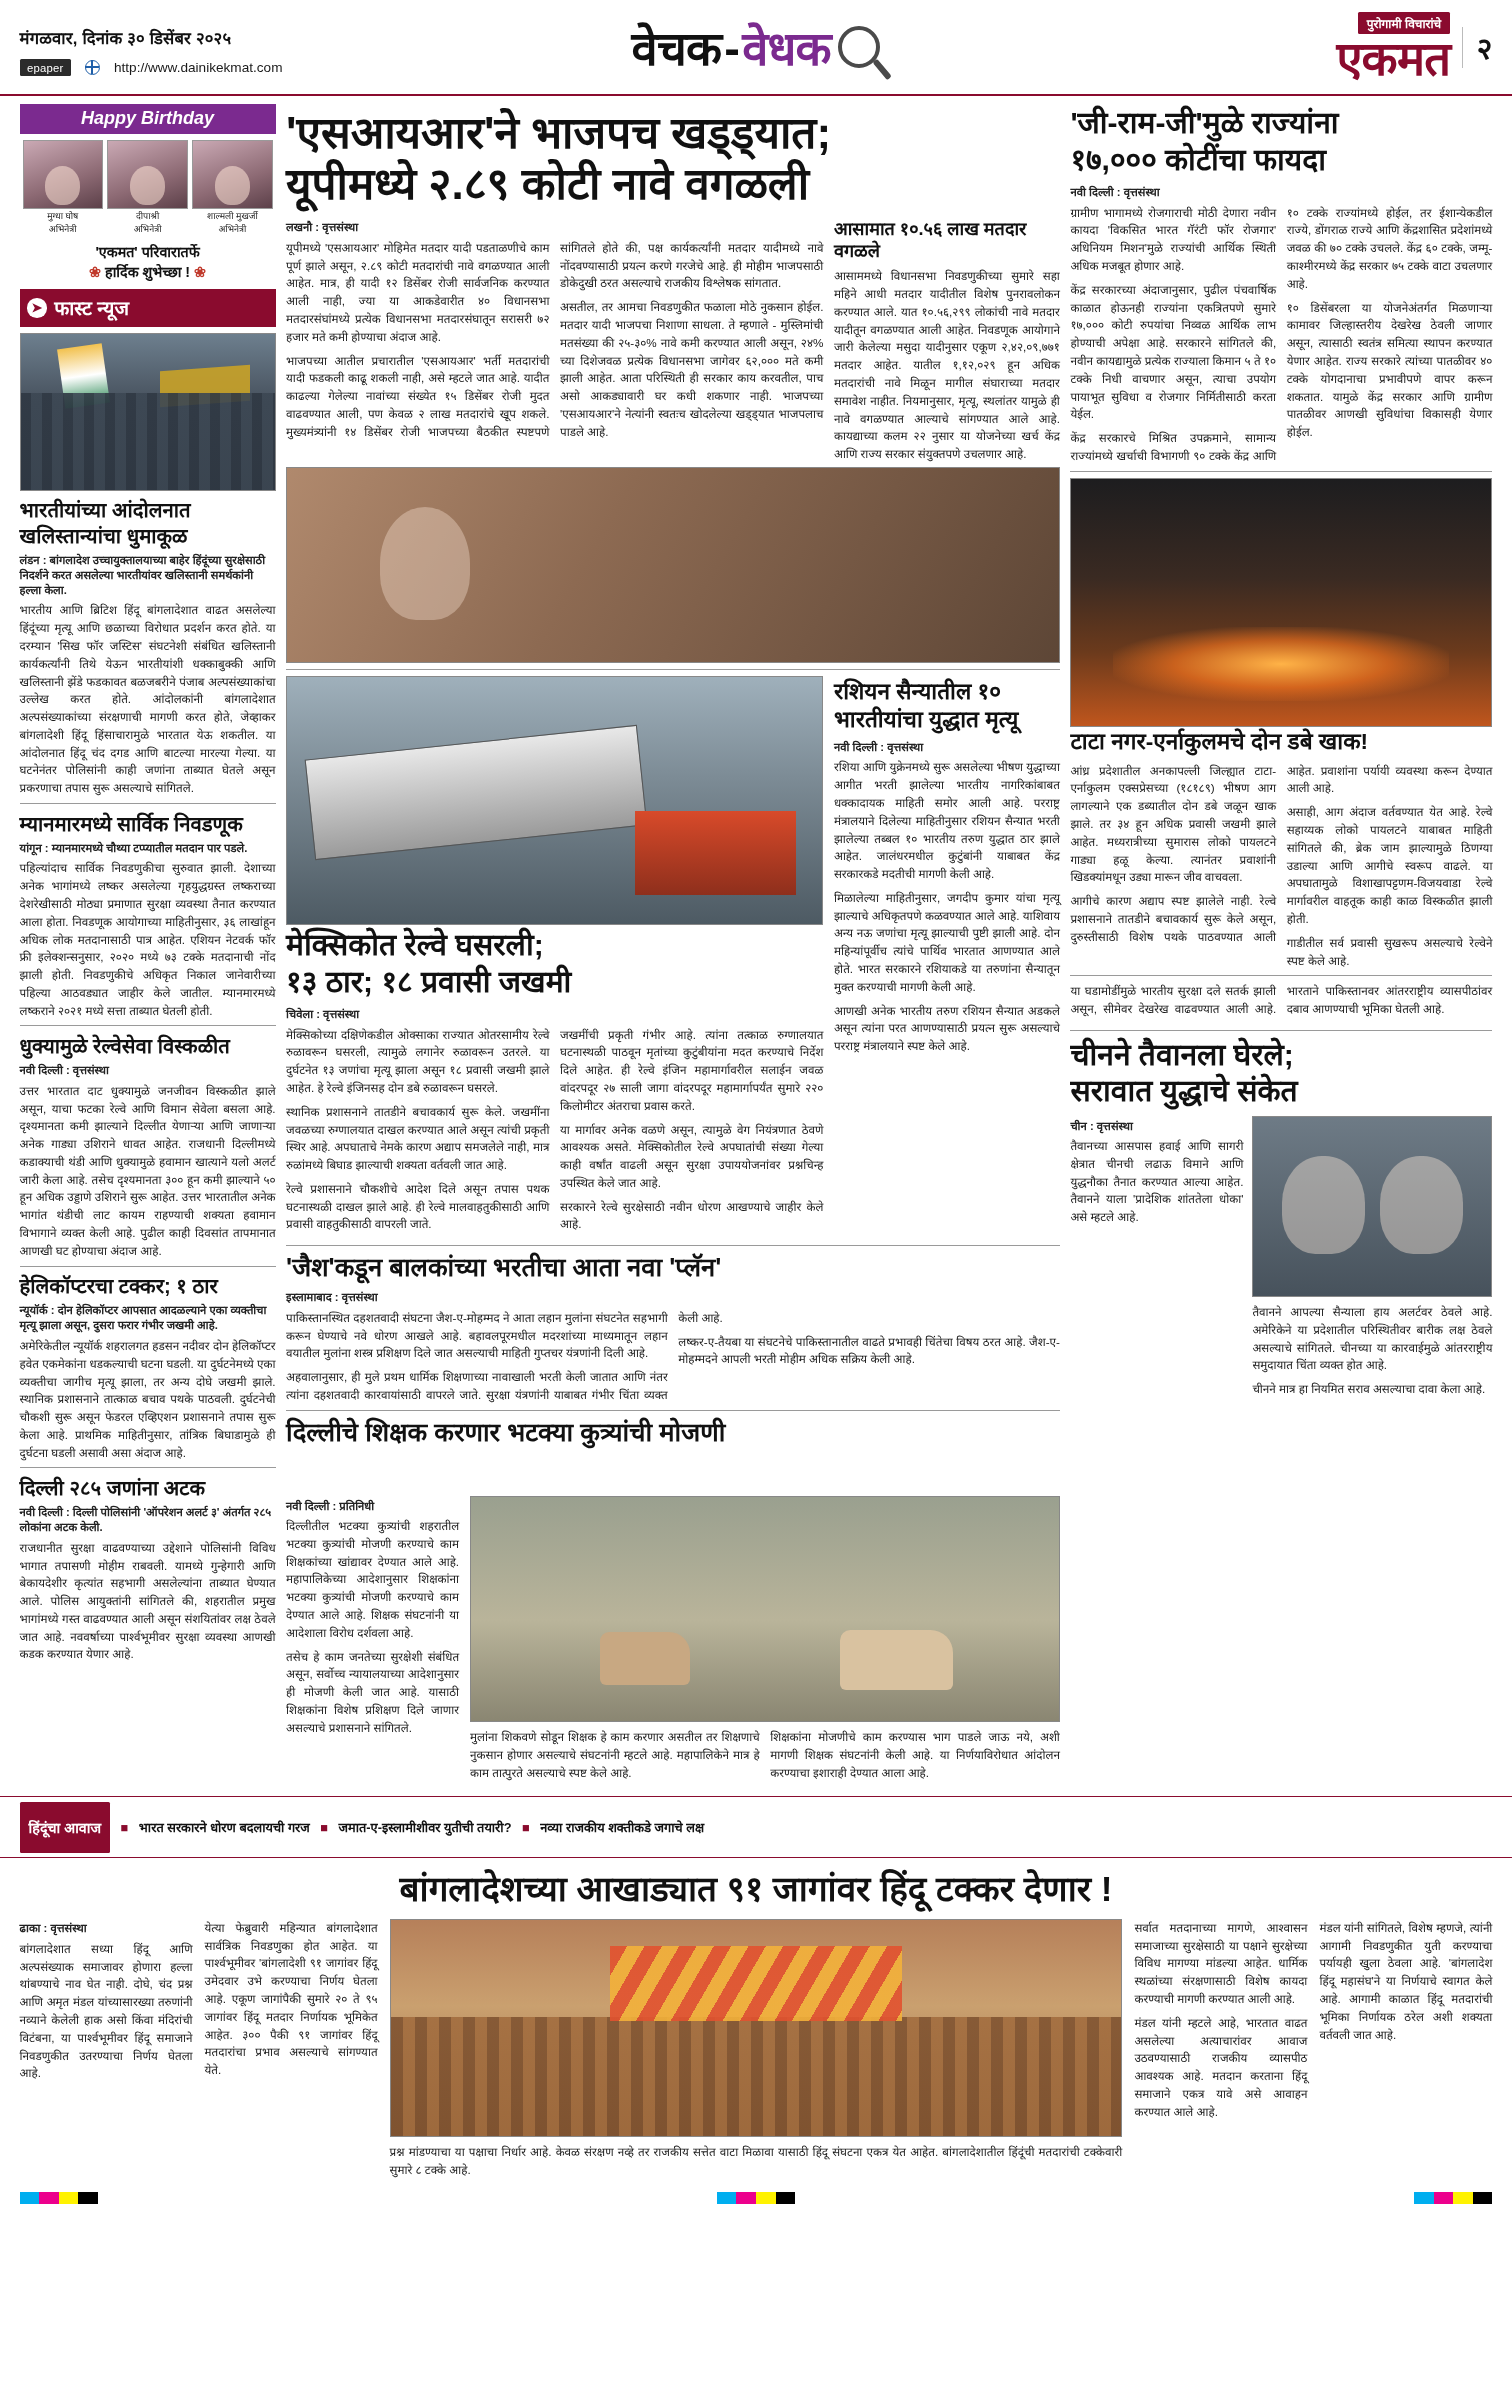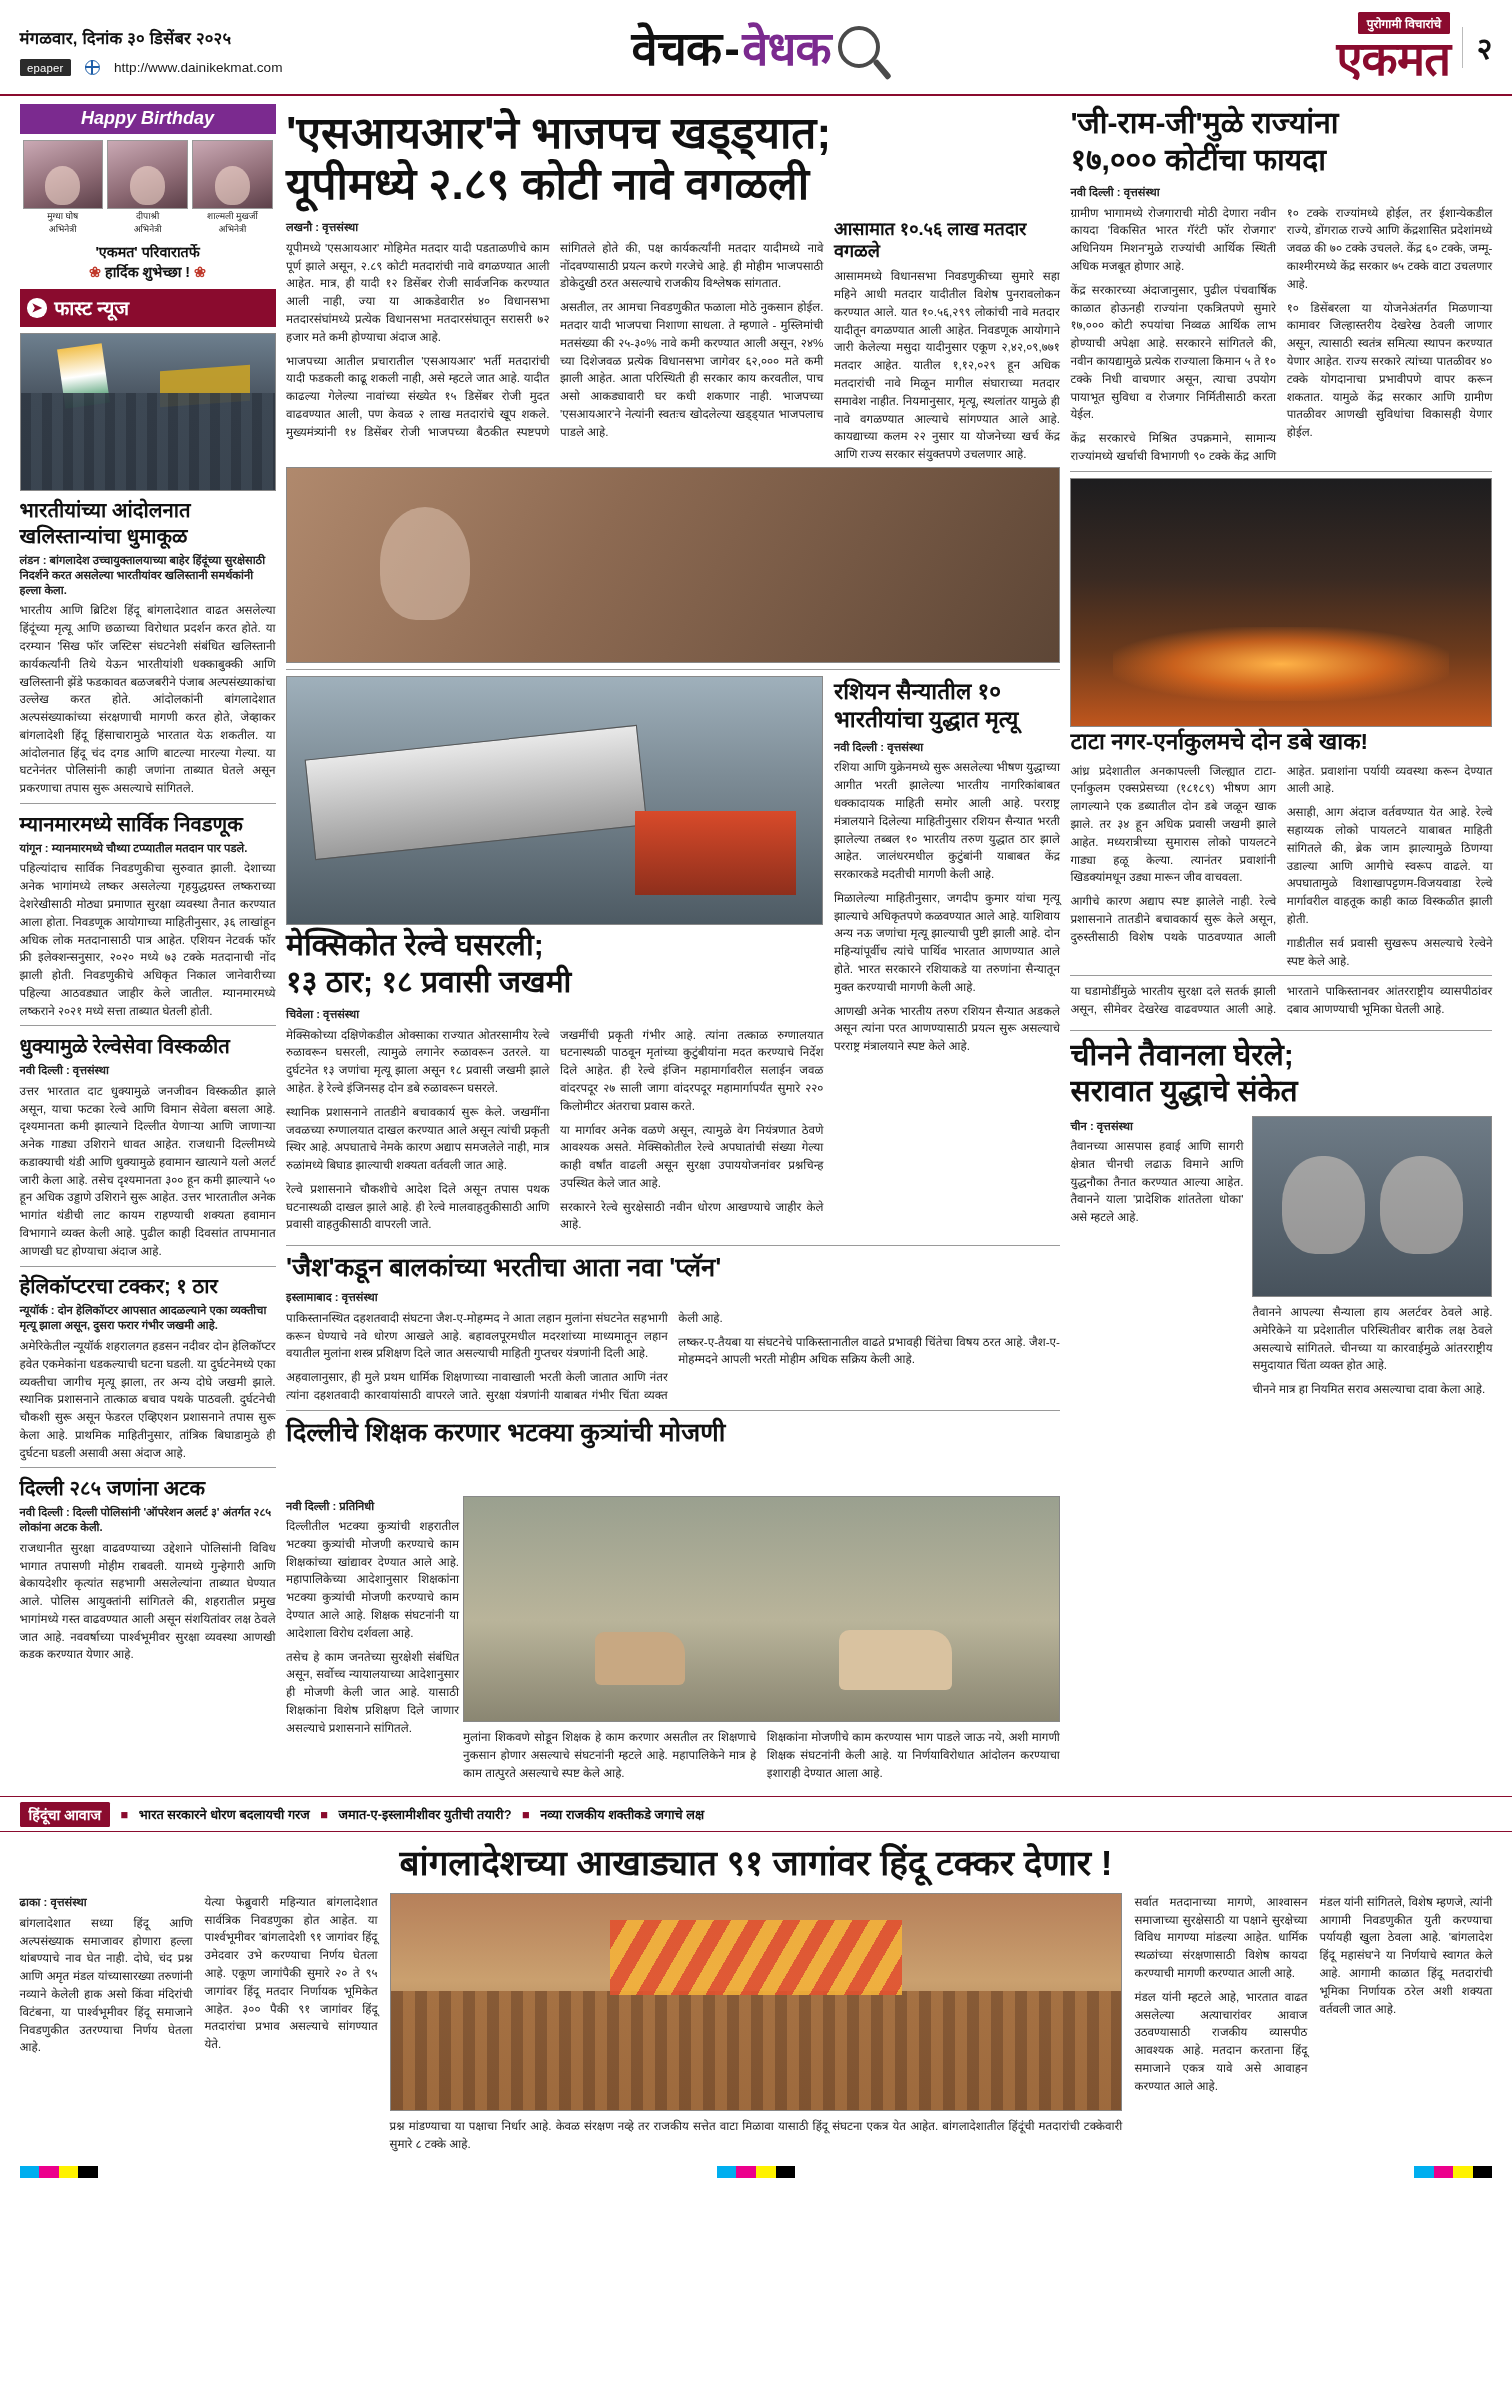--- a/index.html
+++ b/index.html
@@ -298,21 +298,21 @@
   }
 
   
   .strip {
     display:flex; align-items:center; gap: 10.5px;
     border-top: 1.5px solid #8a0b2e; border-bottom: 1.5px solid #8a0b2e;
     padding: 4.5px 19.6px; margin: 9px 0 4.5px;
     font-size: 12.8px; font-weight: 700;
   }
   .strip .tag {
-    background:#8a0b2e; color:#fff; padding: 3px 9px; font-size: 14.3px; border-radius:1.5px;
+    background:#8a0b2e; color:#fff; padding: 16px 9px; font-size: 14.3px; border-radius:1.5px;
   }
   .strip .dot { color:#8a0b2e; font-weight: 900; }
 
   .bigband-head {
     text-align:center; font-size: 35px; font-weight: 800; margin: 6px 0 7.5px;
   }
 
   .bottom-section { padding: 0 19.6px; }
 
   
@@ -484,21 +484,21 @@
       <div class="byline">इस्लामाबाद : वृत्तसंस्था</div>
       <div class="body cols2">
         <p>पाकिस्तानस्थित दहशतवादी संघटना जैश-ए-मोहम्मद ने आता लहान मुलांना संघटनेत सहभागी करून घेण्याचे नवे धोरण आखले आहे. बहावलपूरमधील मदरशांच्या माध्यमातून लहान वयातील मुलांना शस्त्र प्रशिक्षण दिले जात असल्याची माहिती गुप्तचर यंत्रणांनी दिली आहे.</p>
         <p>अहवालानुसार, ही मुले प्रथम धार्मिक शिक्षणाच्या नावाखाली भरती केली जातात आणि नंतर त्यांना दहशतवादी कारवायांसाठी वापरले जाते. सुरक्षा यंत्रणांनी याबाबत गंभीर चिंता व्यक्त केली आहे.</p>
         <p>लष्कर-ए-तैयबा या संघटनेचे पाकिस्तानातील वाढते प्रभावही चिंतेचा विषय ठरत आहे. जैश-ए-मोहम्मदने आपली भरती मोहीम अधिक सक्रिय केली आहे.</p>
       </div>
 
       <hr class="rule">
 
       <h2 class="headline-2" style="font-size:25.6px;">दिल्लीचे शिक्षक करणार भटक्या कुत्र्यांची मोजणी</h2>
-      <div style="display:flex; gap:4px;margin-top:48px;">
+      <div style="display:flex; gap:11px;margin-top:48px;">
         <div style="width:173px;">
           <div class="byline">नवी दिल्ली : प्रतिनिधी</div>
           <div class="body">
             <p>दिल्लीतील भटक्या कुत्र्यांची शहरातील भटक्या कुत्र्यांची मोजणी करण्याचे काम शिक्षकांच्या खांद्यावर देण्यात आले आहे. महापालिकेच्या आदेशानुसार शिक्षकांना भटक्या कुत्र्यांची मोजणी करण्याचे काम देण्यात आले आहे. शिक्षक संघटनांनी या आदेशाला विरोध दर्शवला आहे.</p>
             <p>तसेच हे काम जनतेच्या सुरक्षेशी संबंधित असून, सर्वोच्च न्यायालयाच्या आदेशानुसार ही मोजणी केली जात आहे. यासाठी शिक्षकांना विशेष प्रशिक्षण दिले जाणार असल्याचे प्रशासनाने सांगितले.</p>
           </div>
         </div>
         <div style="flex:1;">
           <div class="ph dogs"></div>
           <div class="body cols2" style="margin-top:6px;">

